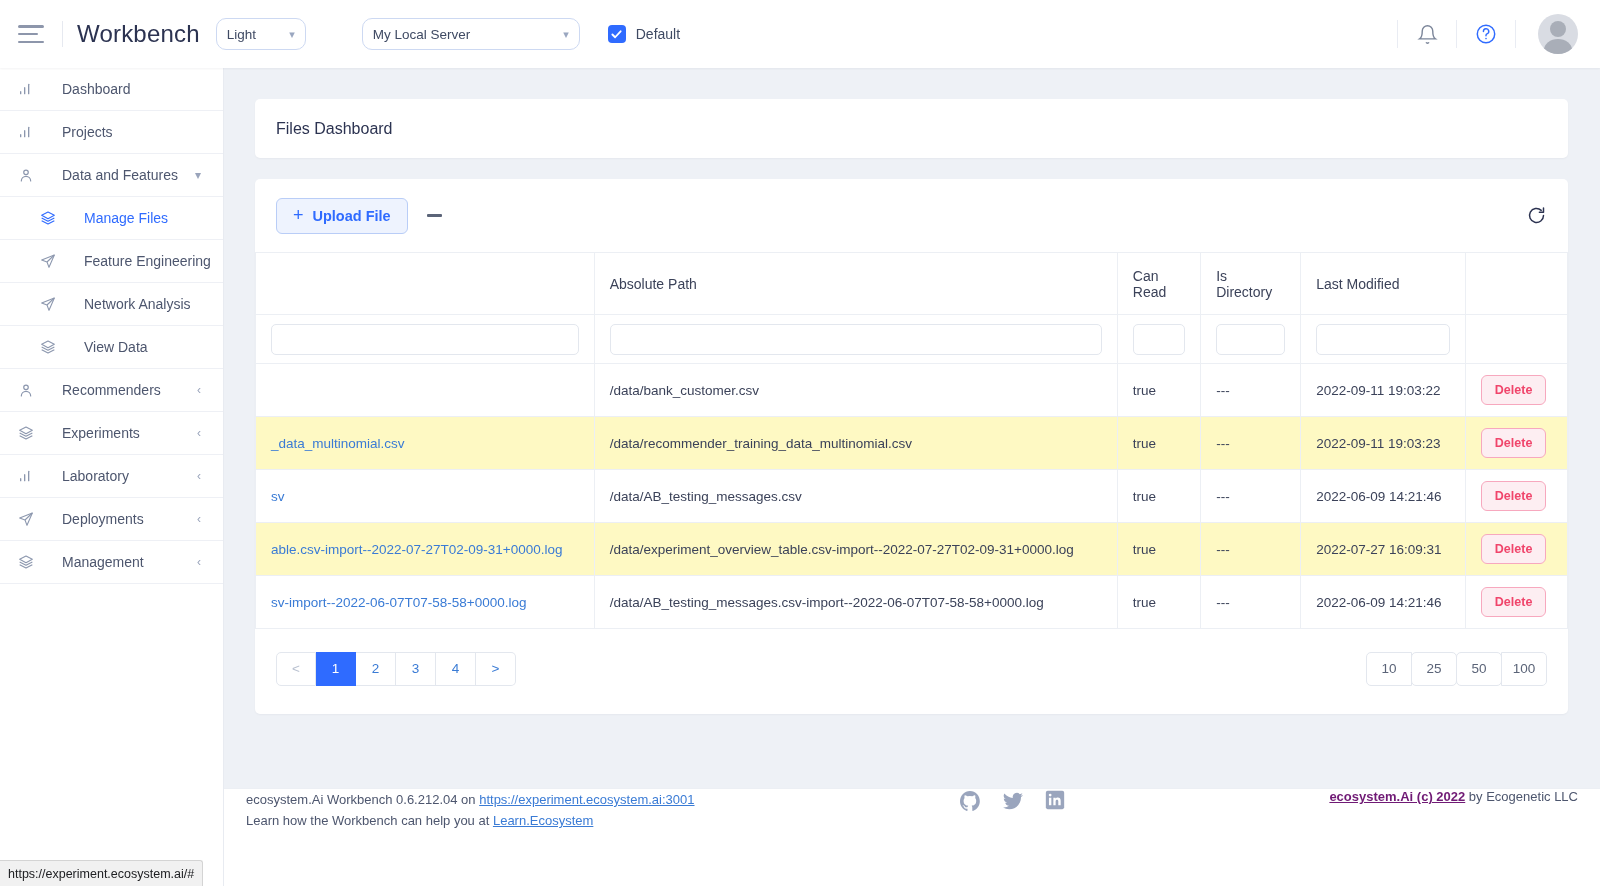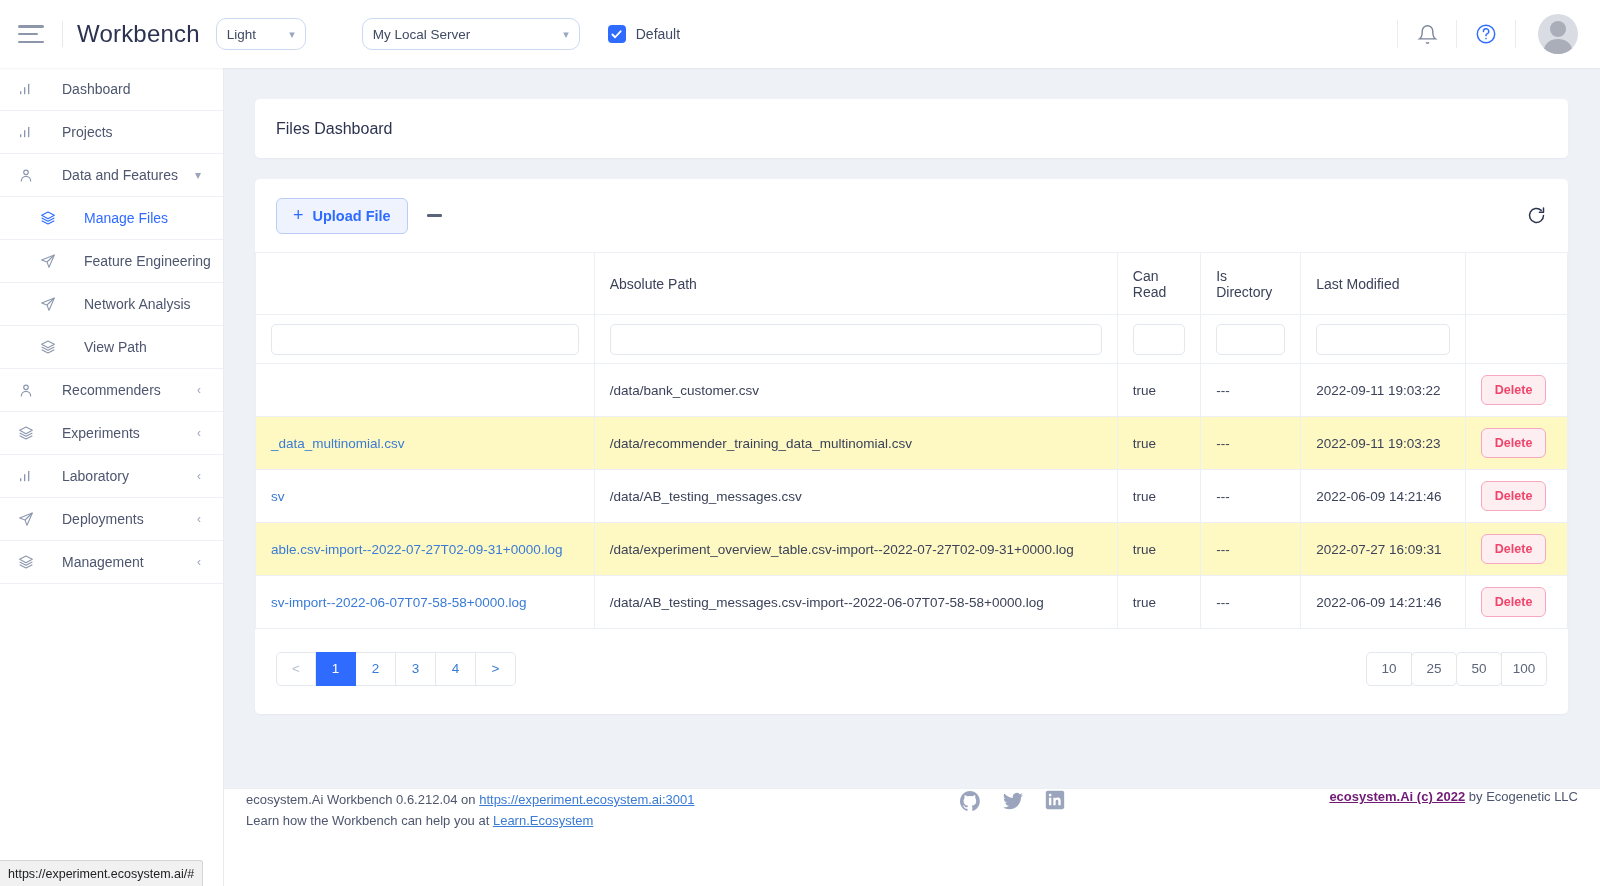--- a/index.html
+++ b/index.html
@@ -286,21 +286,21 @@
       <span class="txt">Network Analysis</span>
     </div>
     <div class="nav-item nav-sub">
       <span class="ico">
         <svg width="16" height="16" viewBox="0 0 24 24" fill="none" stroke="currentColor" stroke-width="1.6" stroke-linejoin="round">
           <path d="M12 3 2.5 8 12 13l9.5-5z"></path>
           <path d="M2.5 12 12 17l9.5-5"></path>
           <path d="M2.5 16 12 21l9.5-5"></path>
         </svg>
       </span>
-      <span class="txt">View Path</span>
+      <span class="txt">View Data</span>
     </div>
     <div class="nav-item">
       <span class="ico">
         <svg width="16" height="16" viewBox="0 0 24 24" fill="none" stroke="currentColor" stroke-width="1.8">
           <circle cx="12" cy="8" r="3.4"></circle>
           <path d="M5 21a7 7 0 0 1 14 0" stroke-linecap="round"></path>
         </svg>
       </span>
       <span class="txt">Recommenders</span>
       <span class="arr">‹</span>

